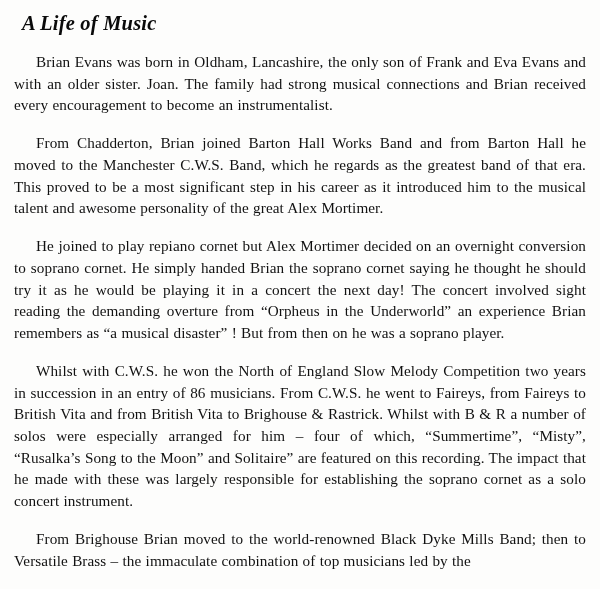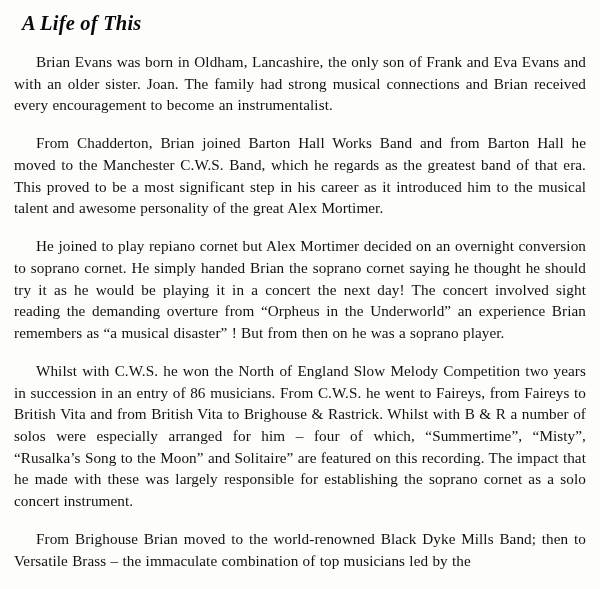--- a/index.html
+++ b/index.html
@@ -43,21 +43,21 @@
     color: #111111;
   }
   .body-text p:last-child {
     margin-bottom: 0;
   }
 </style>
 </head>
 <body>
 
 <div class="page">
-  <h1 class="doc-title">A Life of This</h1>
+  <h1 class="doc-title">A Life of Music</h1>
   <div class="body-text">
     <p>Brian Evans was born in Oldham, Lancashire, the only son of Frank and Eva Evans and with an older sister. Joan. The family had strong musical connections and Brian received every encouragement to become an instrumentalist.</p>
     <p>From Chadderton, Brian joined Barton Hall Works Band and from Barton Hall he moved to the Manchester C.W.S. Band, which he regards as the greatest band of that era. This proved to be a most significant step in his career as it introduced him to the musical talent and awesome personality of the great Alex Mortimer.</p>
     <p>He joined to play repiano cornet but Alex Mortimer decided on an overnight conversion to soprano cornet. He simply handed Brian the soprano cornet saying he thought he should try it as he would be playing it in a concert the next day! The concert involved sight reading the demanding overture from “Orpheus in the Underworld” an experience Brian remembers as “a musical disaster” ! But from then on he was a soprano player.</p>
     <p>Whilst with C.W.S. he won the North of England Slow Melody Competition two years in succession in an entry of 86 musicians. From C.W.S. he went to Faireys, from Faireys to British Vita and from British Vita to Brighouse &amp; Rastrick. Whilst with B &amp; R a number of solos were especially arranged for him – four of which, “Summertime”, “Misty”, “Rusalka’s Song to the Moon” and Solitaire” are featured on this recording. The impact that he made with these was largely responsible for establishing the soprano cornet as a solo concert instrument.</p>
     <p>From Brighouse Brian moved to the world-renowned Black Dyke Mills Band; then to Versatile Brass – the immaculate combination of top musicians led by the</p>
   </div>
 </div>
 
 </body></html>

